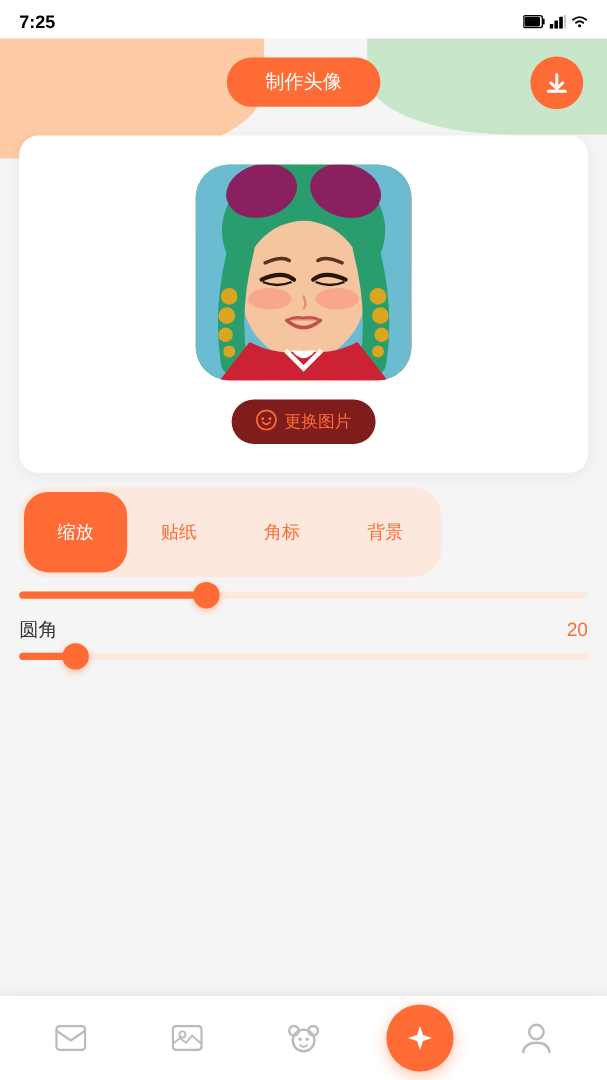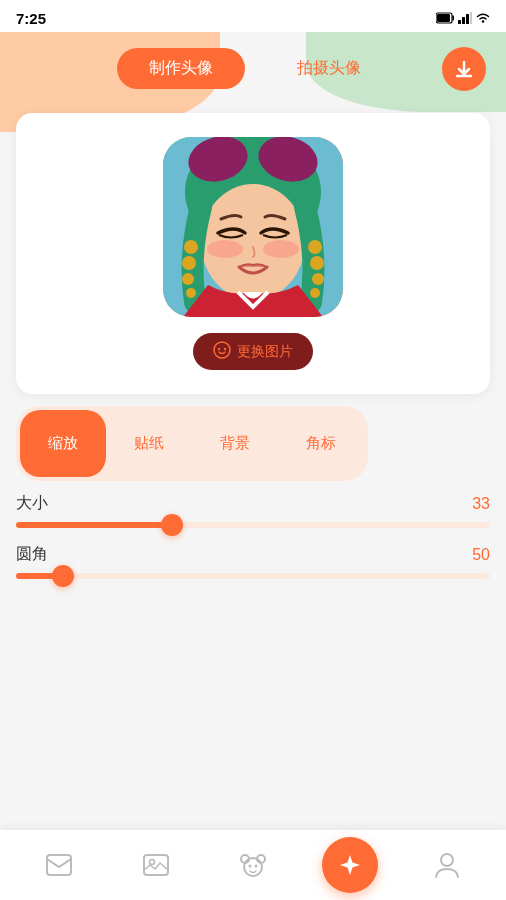--- a/index.html
+++ b/index.html
@@ -286,21 +286,20 @@
       <path d="M1.5 4.5 Q7 0 12.5 4.5" stroke="#000" stroke-width="1.5" fill="none" stroke-linecap="round"></path>
     </svg>
   </div>
 </div>
 
 <div class="bg-blob-orange"></div>
 <div class="bg-blob-green"></div>
 
 <div class="header">
   <button class="btn-make">制作头像</button>
-  <button class="btn-shoot">拍摄头像</button>
   <button class="btn-download">
     <svg width="20" height="20" viewBox="0 0 20 20">
       <path d="M10 3 L10 14 M5 10 L10 15 L15 10" stroke="#fff" stroke-width="2.5" stroke-linecap="round" stroke-linejoin="round" fill="none"></path>
       <path d="M3 17 L17 17" stroke="#fff" stroke-width="2.5" stroke-linecap="round" fill="none"></path>
     </svg>
   </button>
 </div>
 
 <div class="main-card">
   <div class="avatar-container">
@@ -376,42 +375,38 @@
       </svg>
     </span>
     <span>更换图片</span>
   </button>
 </div>
 
 <div class="tabs-section">
   <div class="tabs-row">
     <button class="tab-item active">缩放</button>
     <button class="tab-item">贴纸</button>
+    <button class="tab-item">角标</button>
     <button class="tab-item">背景</button>
-    <button class="tab-item">角标</button>
   </div>
 </div>
 
 <div class="controls-section">
 
   <div class="control-row">
-    <div class="control-label-row">
-      <span class="control-label">大小</span>
-      <span class="control-value">33</span>
-    </div>
     <div class="slider-track">
       <div class="slider-fill" style="width: 33%"></div>
       <div class="slider-thumb" style="left: 33%"></div>
     </div>
   </div>
 
   <div class="control-row">
     <div class="control-label-row">
       <span class="control-label">圆角</span>
-      <span class="control-value">50</span>
+      <span class="control-value">20</span>
     </div>
     <div class="slider-track">
       <div class="slider-fill" style="width: 10%"></div>
       <div class="slider-thumb" style="left: 10%"></div>
     </div>
   </div>
 </div>
 
 <div class="bottom-nav">
   <div class="nav-item">

